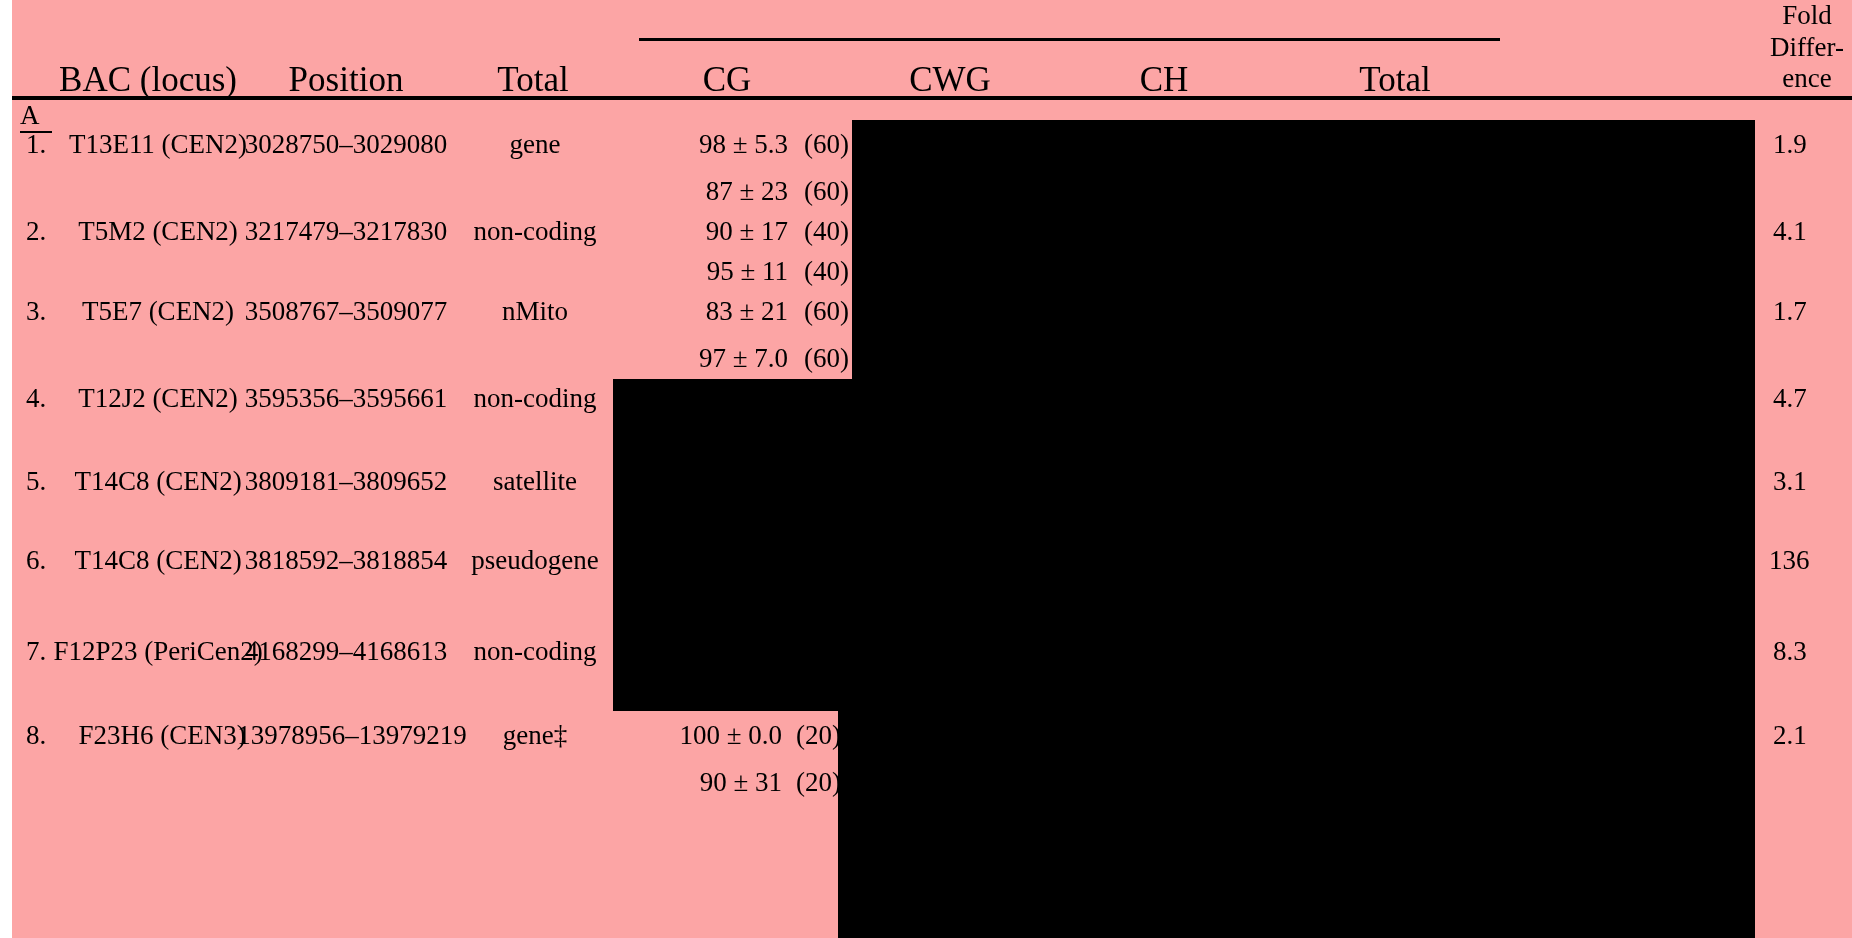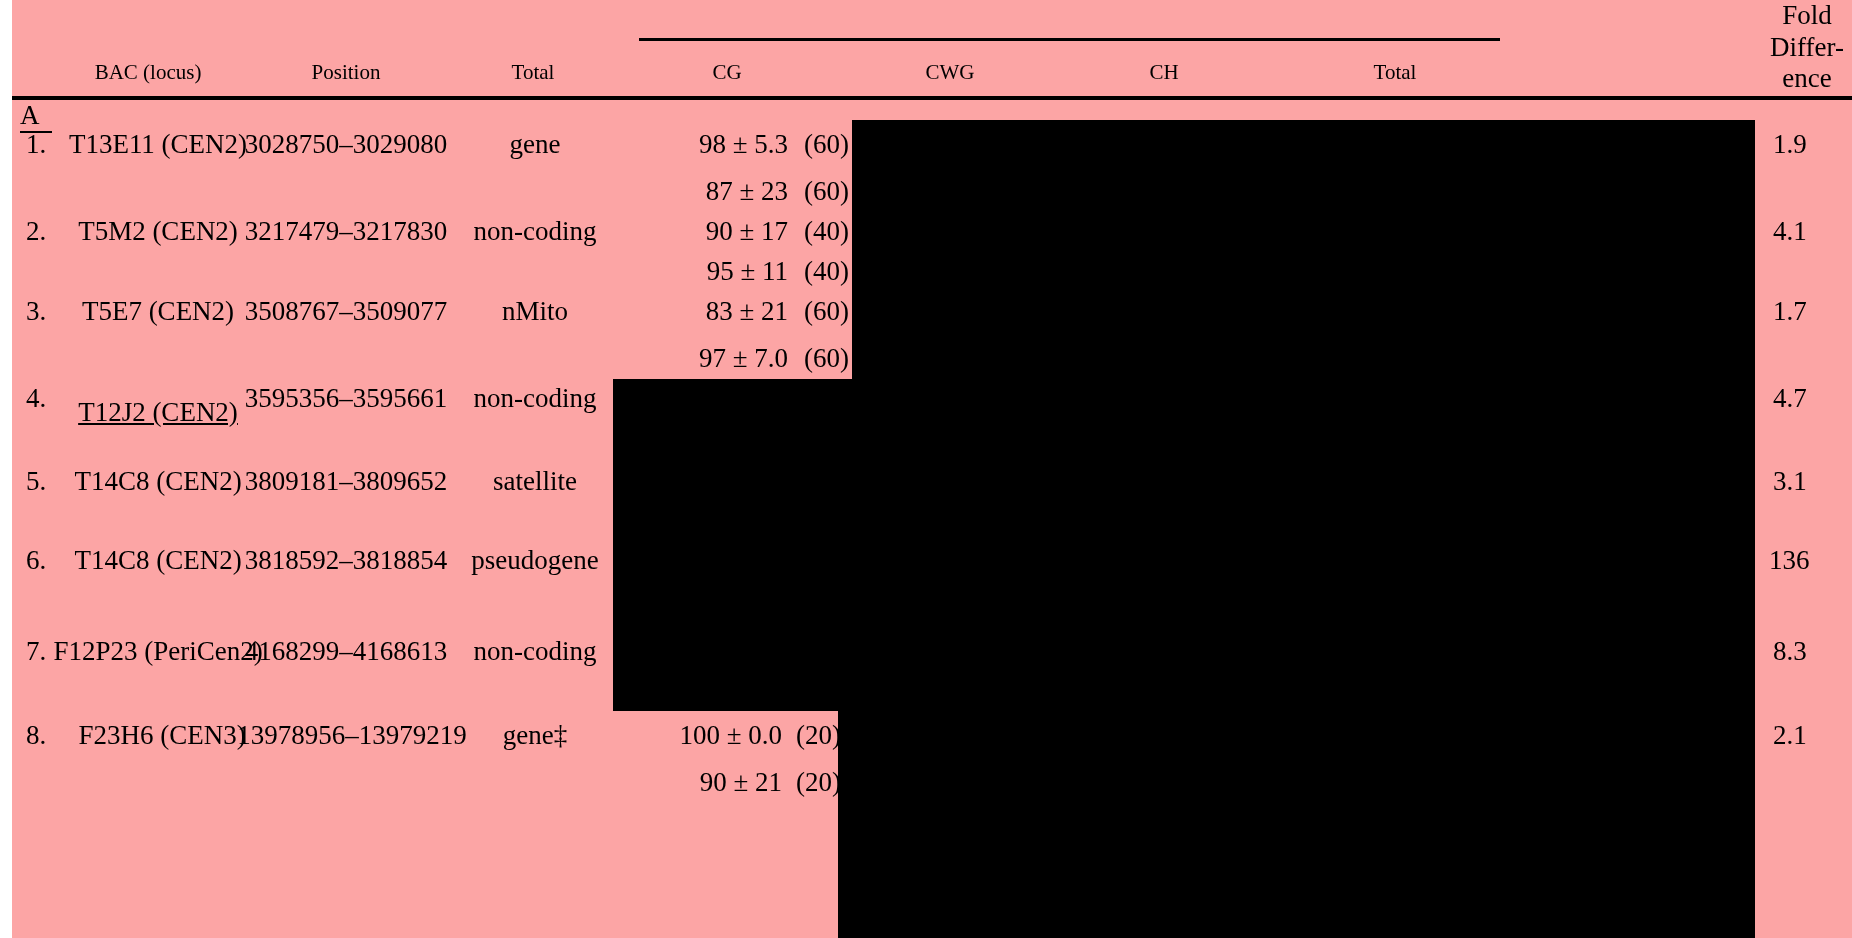--- a/index.html
+++ b/index.html
@@ -44,21 +44,21 @@
   }
 
   .grouplabel {
     position: absolute;
     font-size: 27px;
     border-bottom: 2px solid #000;
     padding-bottom: 2px;
     line-height: 1;
   }
 
-  .hdr { font-size: 21px; }
+  .hdr { font-size: 35px; }
   .hdr-small { font-size: 27px; }
 
   .num { font-variant-numeric: lining-nums; }
 </style>
 </head>
 <body>
 
 <div id="page">
 
   <div class="cell c-center hdr" style="left:1160px; top:2px;"></div>
@@ -110,21 +110,21 @@
   <div class="cell c-center" style="left:146px; top:298px;">T5E7 (CEN2)</div>
   <div class="cell c-center" style="left:334px; top:298px;">3508767–3509077</div>
   <div class="cell c-center" style="left:523px; top:298px;">nMito</div>
   <div class="cell c-right num" style="left:776px; top:298px;">83 ± 21</div>
   <div class="cell" style="left:792px; top:298px;">(60)</div>
   <div class="cell c-right num" style="left:776px; top:345px;">97 ± 7.0</div>
   <div class="cell" style="left:792px; top:345px;">(60)</div>
   <div class="cell" style="left:1761px; top:298px;">1.7</div>
 
   <div class="cell" style="left:14px; top:385px;">4.</div>
-  <div class="cell c-center" style="left:146px; top:399px;text-decoration:underline;">T12J2 (CEN2)</div>
+  <div class="cell c-center" style="left:146px; top:385px;">T12J2 (CEN2)</div>
   <div class="cell c-center" style="left:334px; top:385px;">3595356–3595661</div>
   <div class="cell c-center" style="left:523px; top:385px;">non-coding</div>
   <div class="cell" style="left:1761px; top:385px;">4.7</div>
 
   <div class="cell" style="left:14px; top:468px;">5.</div>
   <div class="cell c-center" style="left:146px; top:468px;">T14C8 (CEN2)</div>
   <div class="cell c-center" style="left:334px; top:468px;">3809181–3809652</div>
   <div class="cell c-center" style="left:523px; top:468px;">satellite</div>
   <div class="cell" style="left:1761px; top:468px;">3.1</div>
 
@@ -139,17 +139,17 @@
   <div class="cell c-center" style="left:334px; top:638px;">4168299–4168613</div>
   <div class="cell c-center" style="left:523px; top:638px;">non-coding</div>
   <div class="cell" style="left:1761px; top:638px;">8.3</div>
 
   <div class="cell" style="left:14px; top:722px;">8.</div>
   <div class="cell c-center" style="left:150px; top:722px;">F23H6 (CEN3)</div>
   <div class="cell c-center" style="left:340px; top:722px;">13978956–13979219</div>
   <div class="cell c-center" style="left:523px; top:722px;">gene‡</div>
   <div class="cell c-right num" style="left:770px; top:722px;text-align:right;">100 ± 0.0</div>
   <div class="cell" style="left:784px; top:722px;">(20)</div>
-  <div class="cell c-right num" style="left:770px; top:769px;">90 ± 21</div>
+  <div class="cell c-right num" style="left:770px; top:769px;">90 ± 31</div>
   <div class="cell" style="left:784px; top:769px;">(20)</div>
   <div class="cell" style="left:1761px; top:722px;">2.1</div>
 
 </div>
 
 </body></html>

